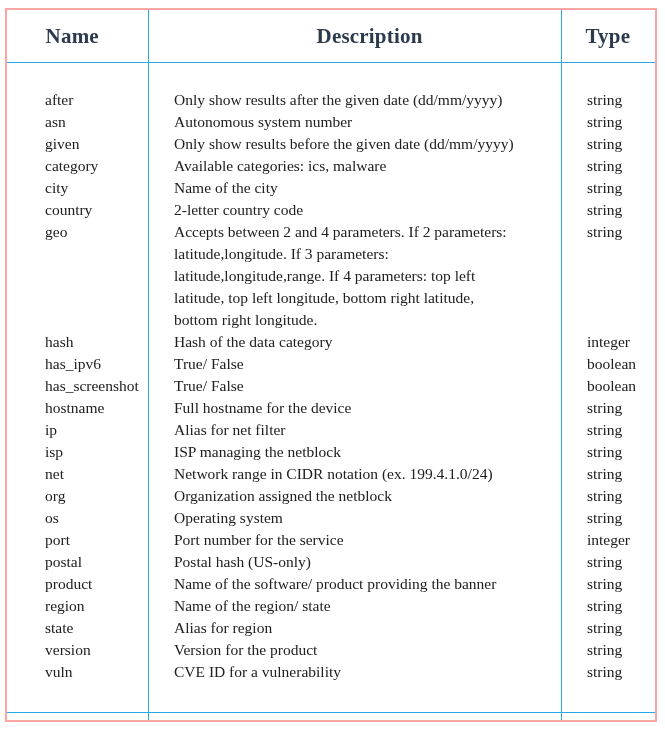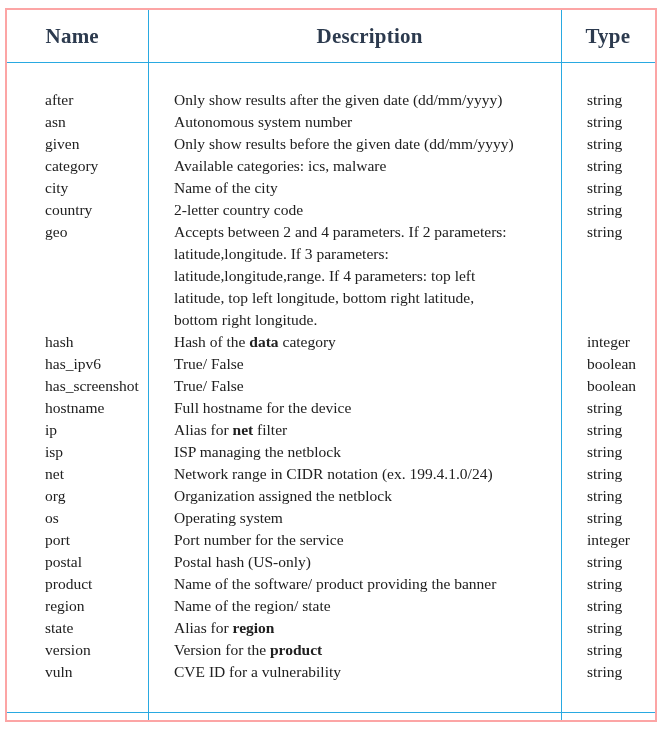--- a/index.html
+++ b/index.html
@@ -69,21 +69,21 @@
   }
   .trow { display: contents; }
   .cell {
     font-size: 15.5px;
     line-height: 22px;
     color: #202020;
   }
   .cname { padding-left: 26px; }
   .cdesc { padding-left: 14px; padding-right: 6px; white-space: pre-wrap; }
   .ctype { padding-left: 14px; }
-  .cdesc b { font-weight: bold; text-align: right; }
+  .cdesc b { font-weight: normal; text-align: right; }
 </style>
 </head>
 <body>
 
 <div class="table-frame">
   <div class="vline vline-1"></div>
   <div class="vline vline-2"></div>
 
   <div class="header-row">
     <div class="hcell c1">Name</div>

